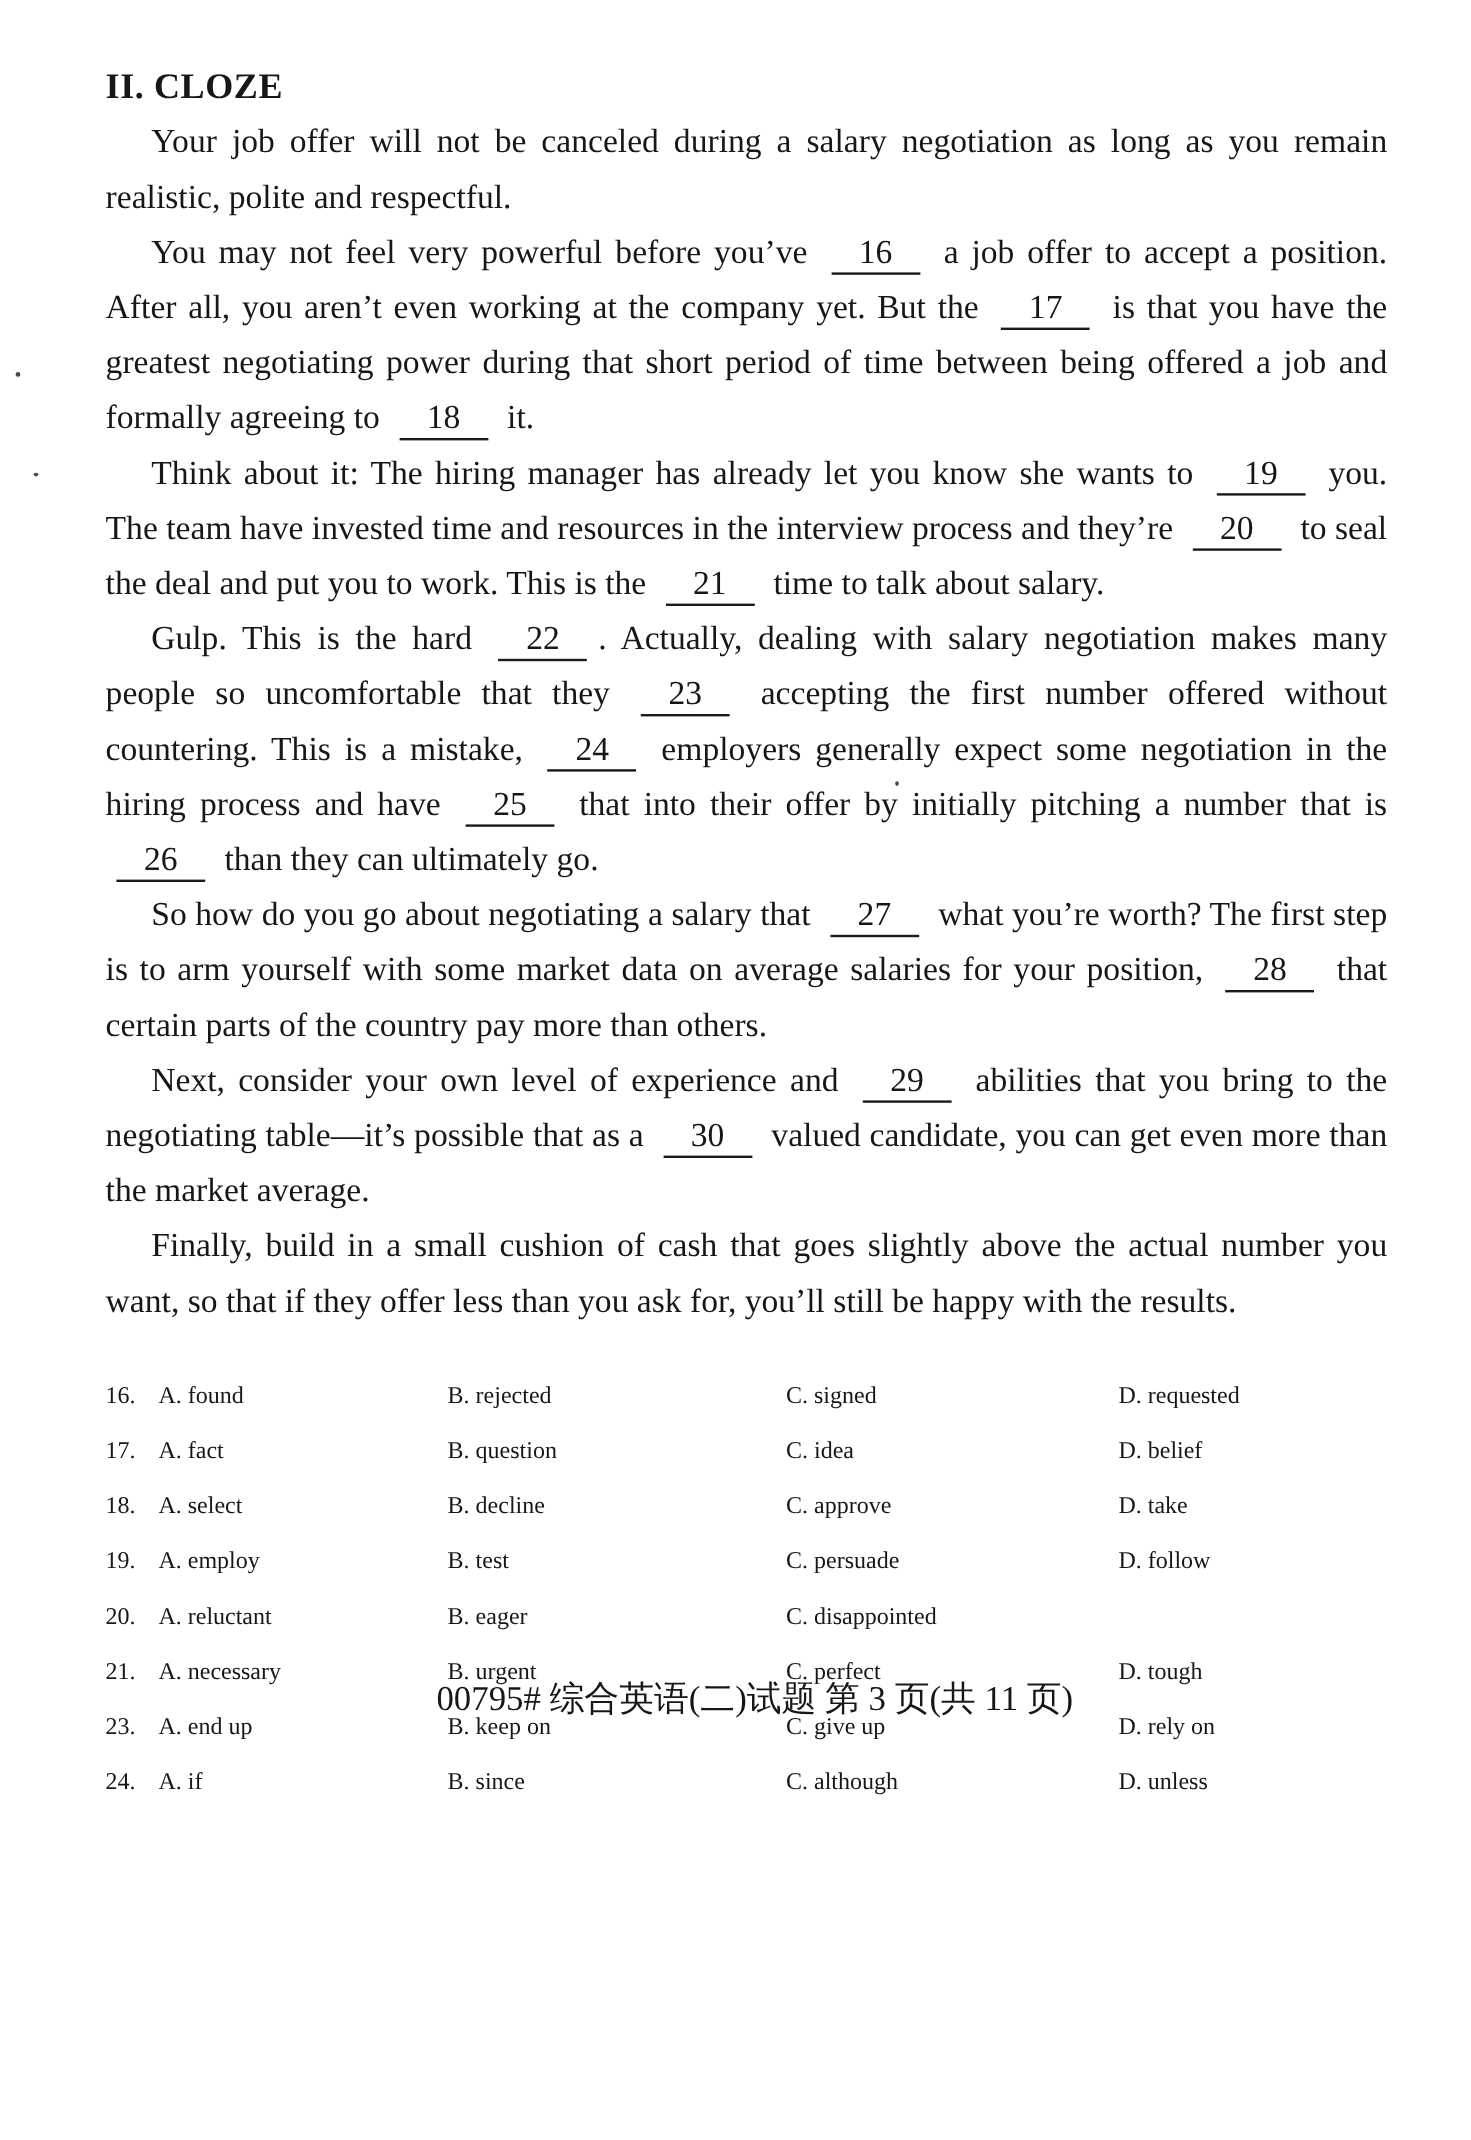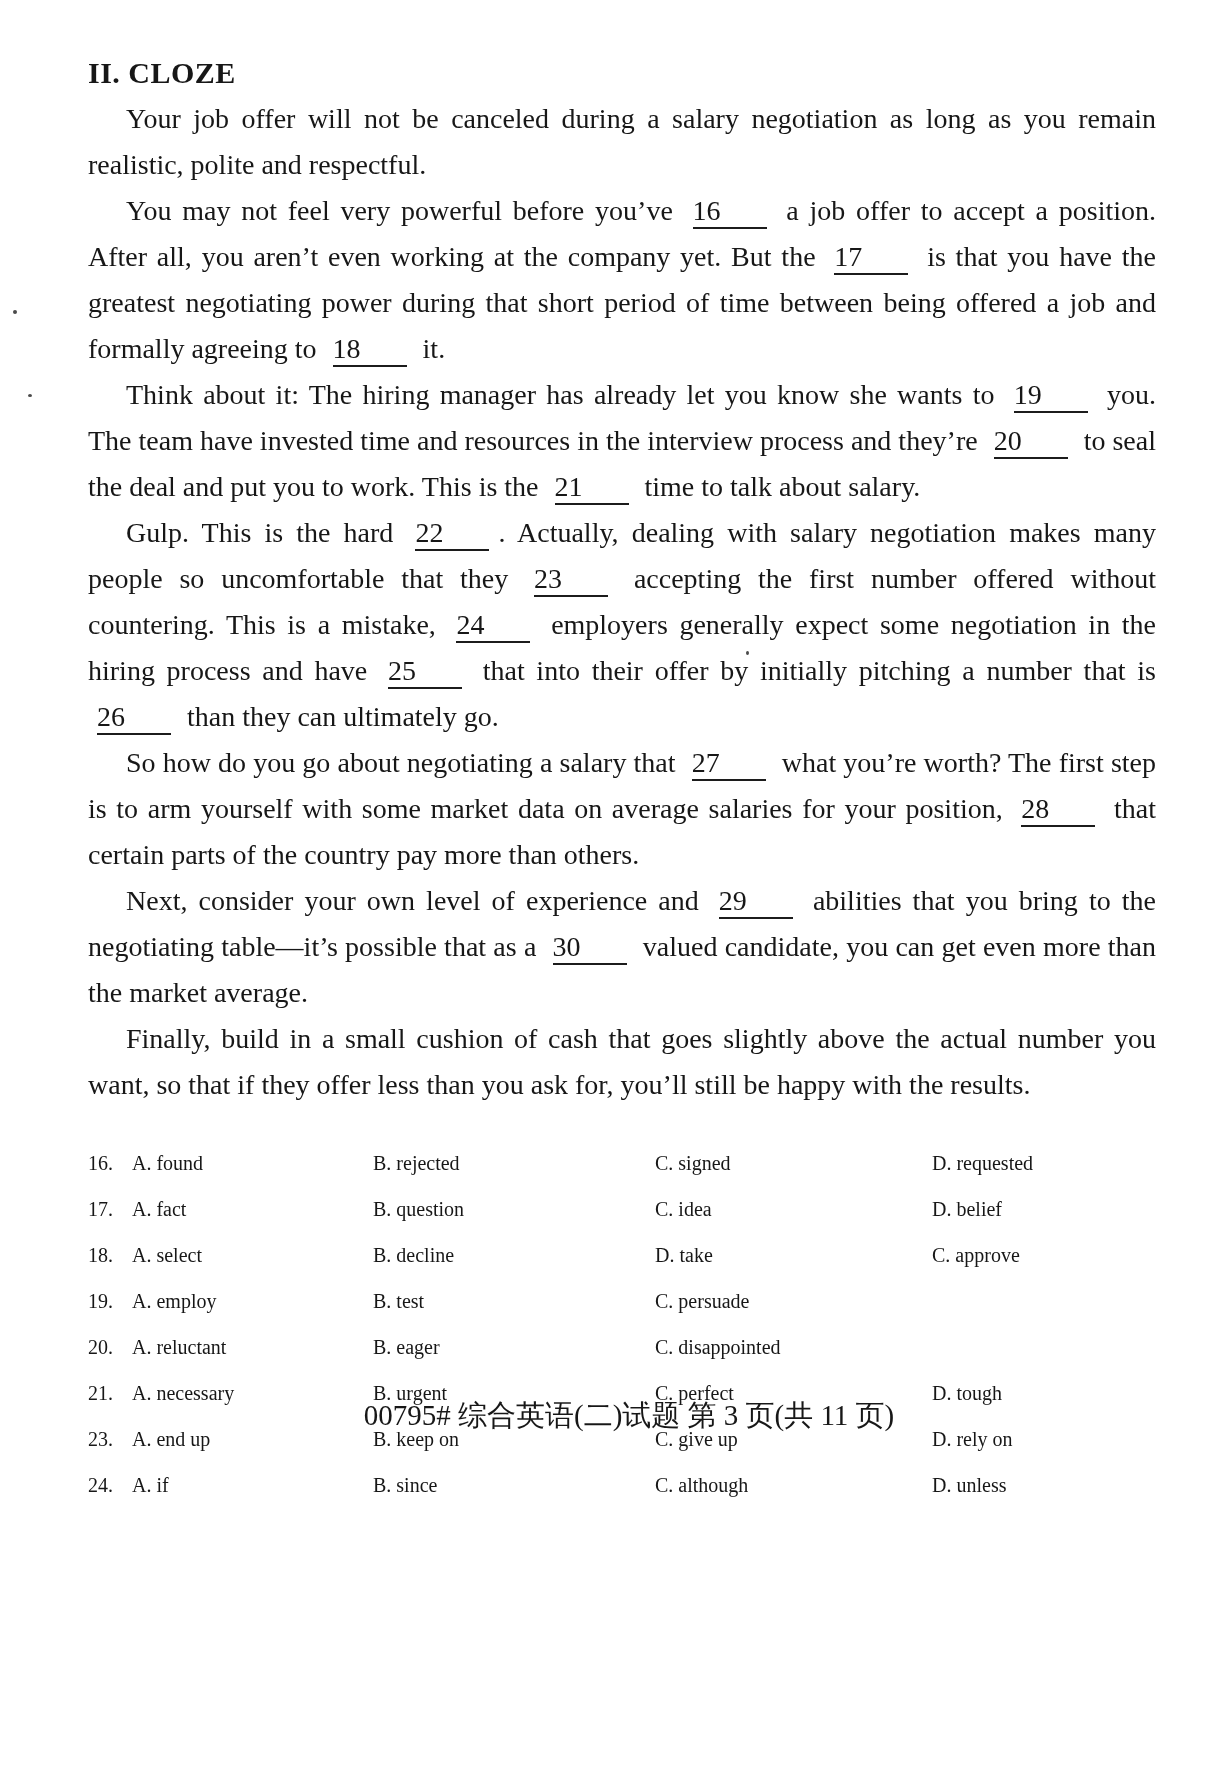--- a/index.html
+++ b/index.html
@@ -39,21 +39,21 @@
   .passage p {
     margin: 0;
     font-size: 28px;
     line-height: 46px;
     text-align: justify;
     text-indent: 38px;
   }
   .blank {
     display: inline-block;
     min-width: 74px;
-    text-align: left;
+    text-align: center;
     border-bottom: 2px solid #1c1c1c;
     line-height: 32px;
     margin: 0 9px;
     text-indent: 0;
   }
   .options {
     margin-top: 32px;
   }
   .opt-row {
     display: grid;
@@ -113,28 +113,29 @@
         <span class="num">17.</span>
         <span class="opt">A. fact</span>
         <span class="opt">B. question</span>
         <span class="opt">C. idea</span>
         <span class="opt">D. belief</span>
       </div>
       <div class="opt-row">
         <span class="num">18.</span>
         <span class="opt">A. select</span>
         <span class="opt">B. decline</span>
+        <span class="opt">C. approve</span>
         <span class="opt">D. take</span>
-        <span class="opt">C. approve</span>
       </div>
       <div class="opt-row">
         <span class="num">19.</span>
         <span class="opt">A. employ</span>
         <span class="opt">B. test</span>
         <span class="opt">C. persuade</span>
+        <span class="opt">D. follow</span>
       </div>
       <div class="opt-row">
         <span class="num">20.</span>
         <span class="opt">A. reluctant</span>
         <span class="opt">B. eager</span>
         <span class="opt">C. disappointed</span>
       </div>
       <div class="opt-row">
         <span class="num">21.</span>
         <span class="opt">A. necessary</span>

